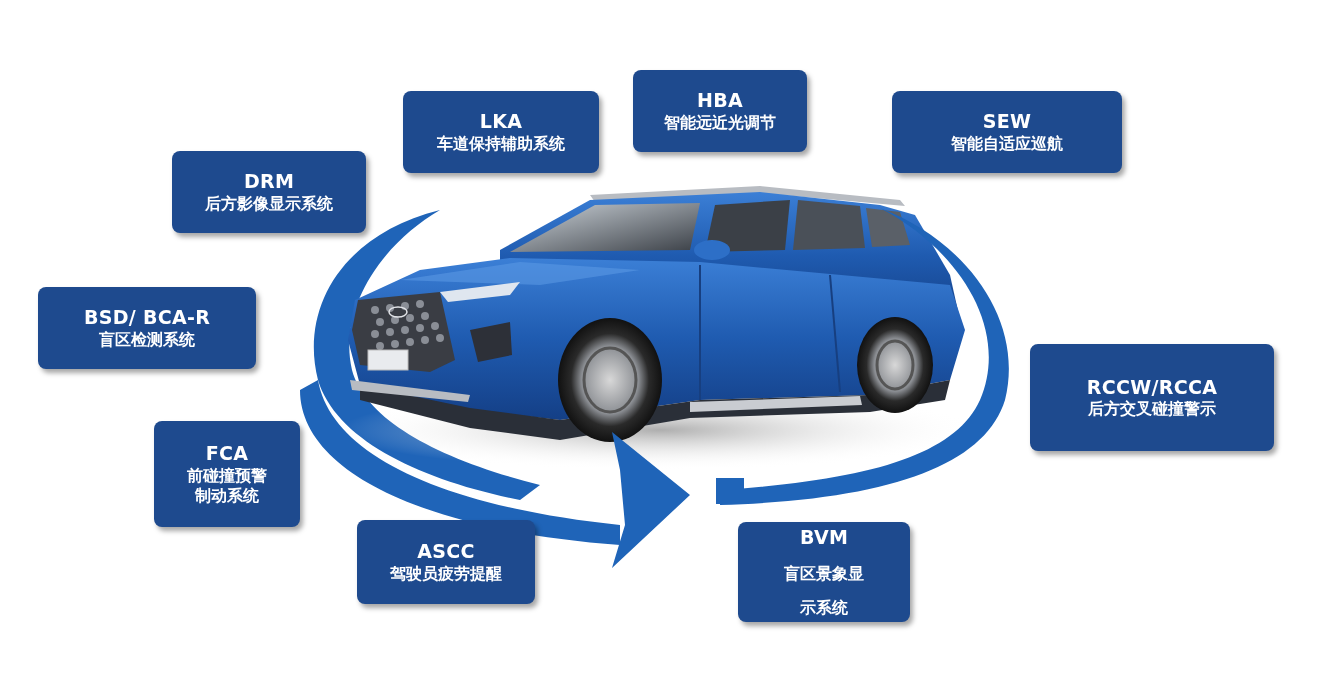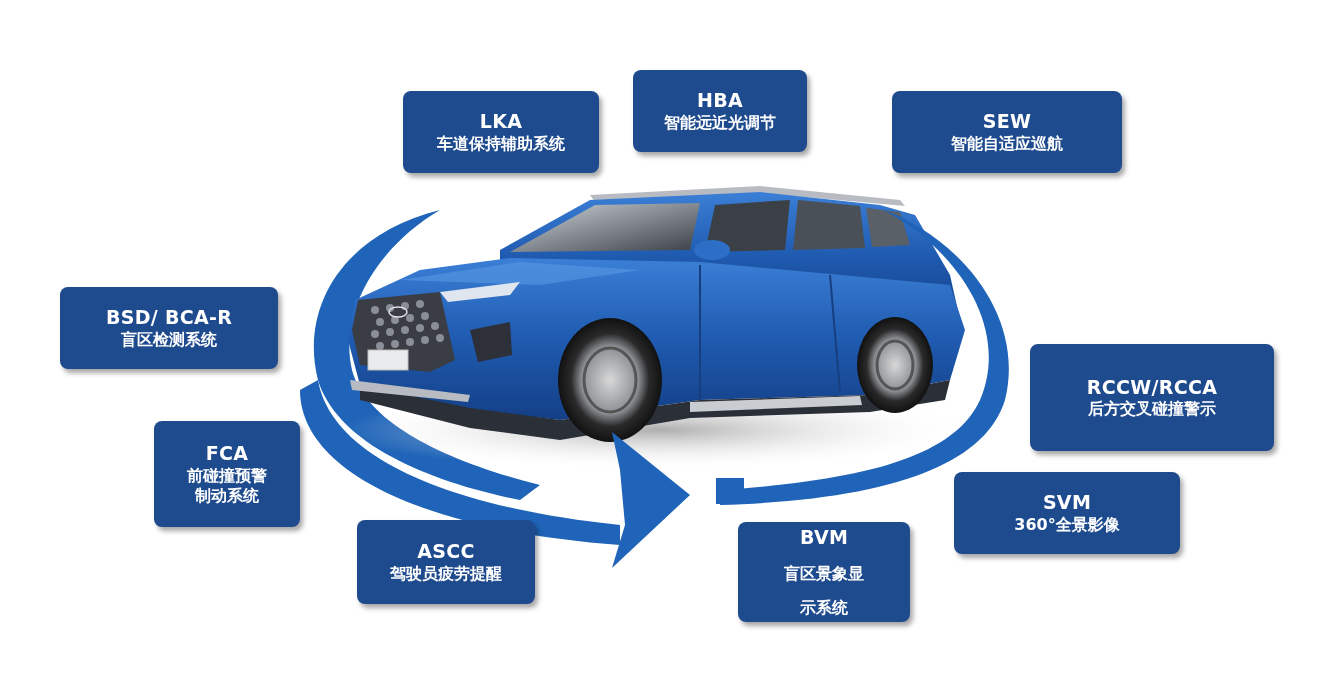--- a/index.html
+++ b/index.html
@@ -118,20 +118,24 @@
       <ellipse cx="895" cy="365" rx="18" ry="24" fill="none" stroke="#555" stroke-width="3"></ellipse>
     </g>
 
     <path d="M 880 208 C 960 250, 1010 330, 980 400 C 955 455, 870 480, 720 490 L 720 505 C 890 500, 985 465, 1005 400 C 1025 320, 965 240, 880 208 Z" fill="#1f64b8"></path>
 
     <path d="M 318 380 C 330 450, 430 505, 620 525 L 620 545 C 420 530, 300 470, 300 390 Z" fill="#1f64b8"></path>
     <polygon points="612,432 690,495 612,568 625,525 620,470" fill="#1f64b8"></polygon>
     <rect x="716" y="478" width="28" height="26" fill="#1f64b8"></rect>
   </svg>
 
+  <div class="feature" style="left:172px; top:151px; width:194px; height:82px;">
+    <div class="code">DRM</div>
+    <div class="desc">后方影像显示系统</div>
+  </div>
 
   <div class="feature" style="left:403px; top:91px; width:196px; height:82px;">
     <div class="code">LKA</div>
     <div class="desc">车道保持辅助系统</div>
   </div>
 
   <div class="feature" style="left:633px; top:70px; width:174px; height:82px;">
     <div class="code">HBA</div>
     <div class="desc">智能远近光调节</div>
   </div>
@@ -140,40 +144,36 @@
     <div class="code">SEW</div>
     <div class="desc">智能自适应巡航</div>
   </div>
 
 
   <div class="feature" style="left:1030px; top:344px; width:244px; height:107px;">
     <div class="code">RCCW/RCCA</div>
     <div class="desc">后方交叉碰撞警示</div>
   </div>
 
-  <div class="feature" style="left:954px; top:472px; width:226px; height:82px;">
-    <div class="code">SVM</div>
-    <div class="desc">360°全景影像</div>
-  </div>
 
   <div class="feature" style="left:738px; top:522px; width:172px; height:100px;justify-content:space-between;">
     <div class="code">BVM</div>
     <div class="desc">盲区景象显</div>
     <div class="desc">示系统</div>
   </div>
 
   <div class="feature" style="left:357px; top:520px; width:178px; height:84px;">
     <div class="code">ASCC</div>
     <div class="desc">驾驶员疲劳提醒</div>
   </div>
 
   <div class="feature" style="left:154px; top:421px; width:146px; height:106px;">
     <div class="code">FCA</div>
     <div class="desc">前碰撞预警</div>
     <div class="desc">制动系统</div>
   </div>
 
-  <div class="feature" style="left:38px; top:287px; width:218px; height:82px;margin-left:22px;">
+  <div class="feature" style="left:38px; top:287px; width:218px; height:82px;">
     <div class="code">BSD/ BCA-R</div>
     <div class="desc">盲区检测系统</div>
   </div>
 
 </div>
 
 </body></html>

